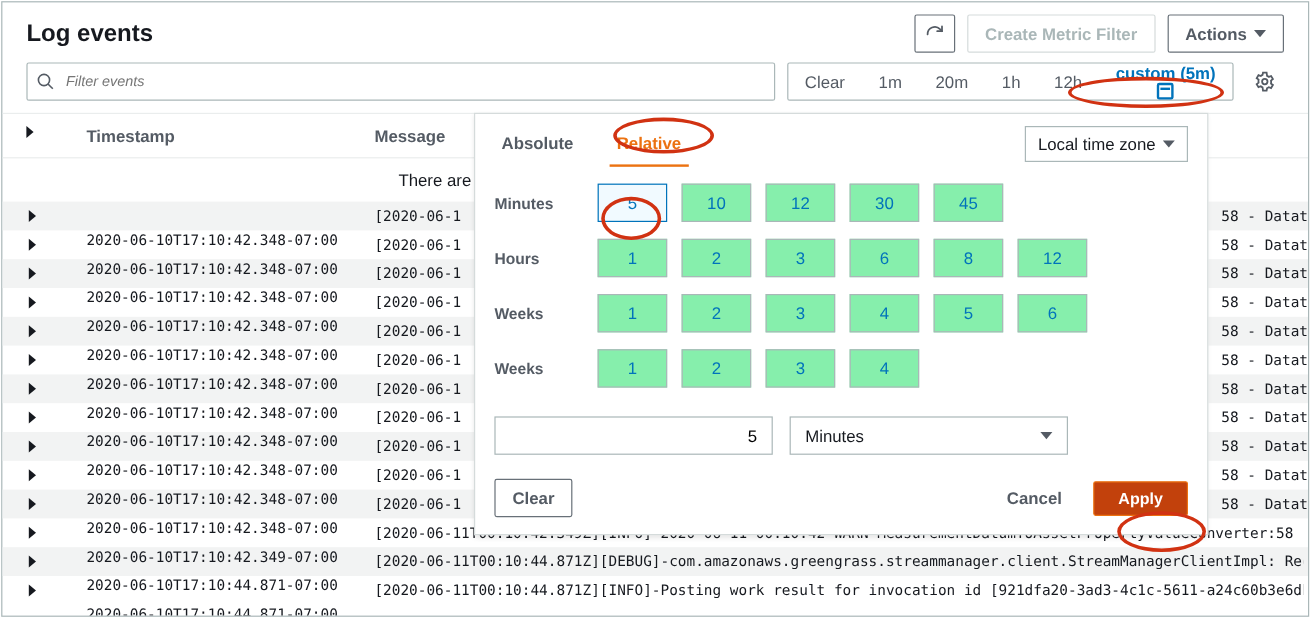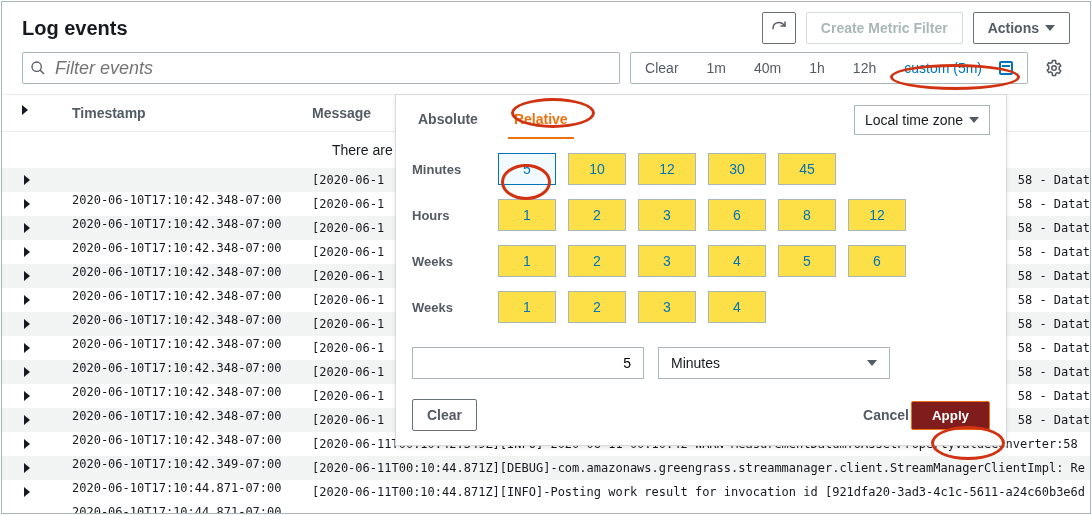--- a/index.html
+++ b/index.html
@@ -65,21 +65,21 @@
   .search-wrap {
     flex: 1;
     position: relative;
   }
   .search-input {
     width: 100%;
     height: 32px;
     border: 1px solid #aab7b8;
     border-radius: 2px;
     padding: 4px 8px 4px 32px;
-    font-size: 18px;
+    font-size: 12px;
     font-style: italic;
     color: #687078;
   }
   .search-icon-svg {
     position: absolute;
     left: 8px; top: 50%;
     transform: translateY(-50%);
     width: 16px; height: 16px;
     stroke: #545b64;
   }
@@ -93,22 +93,23 @@
   .time-pill {
     padding: 0 14px;
     display: flex;
     align-items: center;
     color: #545b64;
     font-weight: 400;
     cursor: pointer;
   }
   .time-pill.custom {
     color: #0073bb;
-    font-weight: 400;
-    gap: 17px;
+    font-weight: 700;
+    gap: 0;
+    flex-direction: column;
   }
   .cal-icon {
     width: 14px; height: 14px;
     border: 2px solid #0073bb;
     border-radius: 2px;
     position: relative;
     display: inline-block;
   }
   .cal-icon::before {
     content: "";
@@ -226,21 +227,21 @@
   .preset-label {
     width: 86px;
     font-weight: 700;
     color: #545b64;
     font-size: 13px;
   }
   .preset-btn {
     width: 58px;
     height: 32px;
     border: 1px solid #aab7b8;
-    background: #fde047;
+    background: #86efac;
     margin-right: 12px;
     color: #0073bb;
     font-size: 14px;
     cursor: pointer;
     display: flex;
     align-items: center;
     justify-content: center;
   }
   .preset-btn.selected {
     background: #f1faff;
@@ -280,27 +281,28 @@
     display: flex;
     align-items: center;
     gap: 2px;
   }
   .link-btn {
     color: #545b64;
     font-weight: 700;
     cursor: pointer;
   }
   .btn-primary {
-    background: #7f1d1d;
+    background: #c2410c;
     border: 1px solid #ec7211;
     color: #fff;
     font-weight: 700;
     padding: 6px 20px;
     border-radius: 2px;
     cursor: pointer;
+    margin-left: 24px;
   }
 
   
   .callout {
     position: absolute;
     border: 3px solid #d13212;
     border-radius: 50%;
     pointer-events: none;
     z-index: 20;
   }
@@ -333,21 +335,21 @@
     <div class="search-wrap">
       <svg class="search-icon-svg" viewBox="0 0 24 24" fill="none" stroke-width="2">
         <circle cx="10" cy="10" r="7"></circle>
         <line x1="15" y1="15" x2="21" y2="21"></line>
       </svg>
       <input class="search-input" placeholder="Filter events" style="">
     </div>
     <div class="time-bar">
       <div class="time-pill">Clear</div>
       <div class="time-pill">1m</div>
-      <div class="time-pill">40m</div>
+      <div class="time-pill">20m</div>
       <div class="time-pill">1h</div>
       <div class="time-pill">12h</div>
       <div class="time-pill custom">
         <span>custom (5m)</span>
         <span class="cal-icon"></span>
       </div>
     </div>
     <div class="gear-btn">
       <svg class="gear-svg" viewBox="0 0 24 24" stroke-width="2">
         <circle cx="12" cy="12" r="3"></circle>

